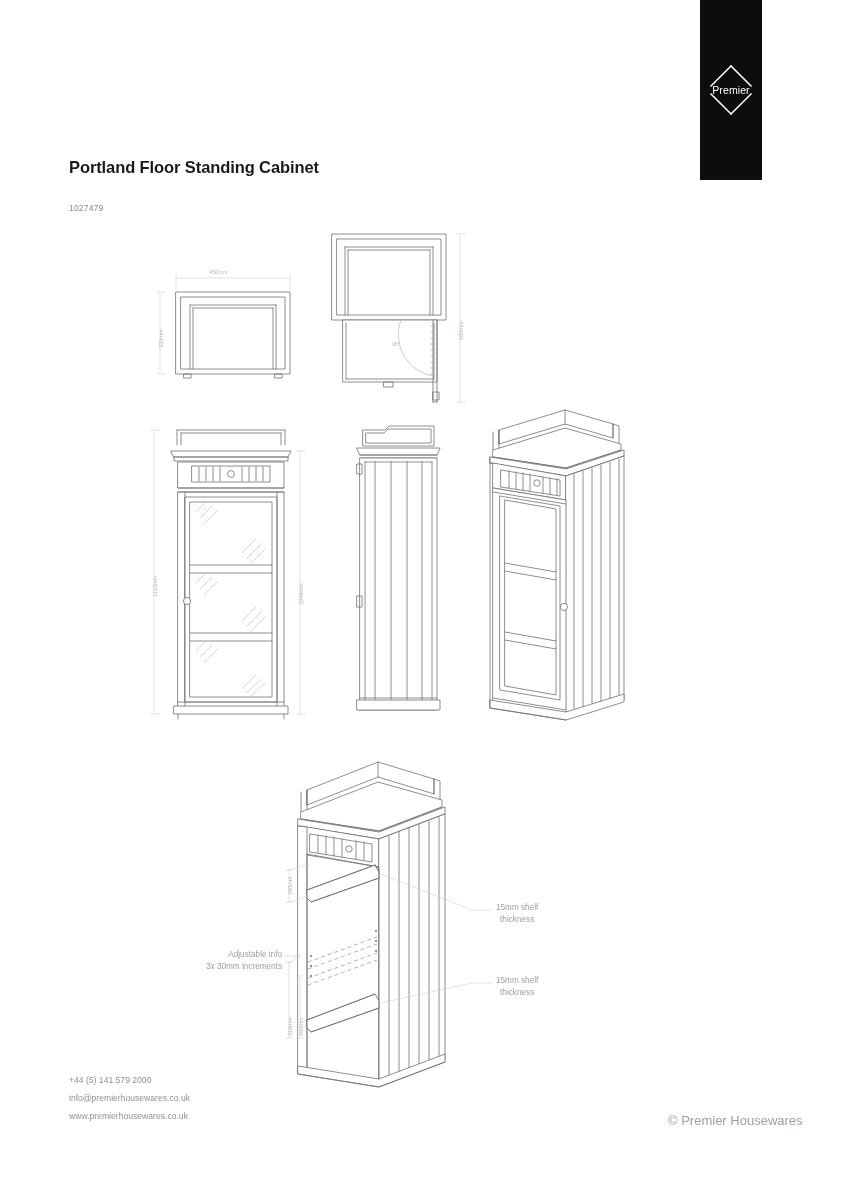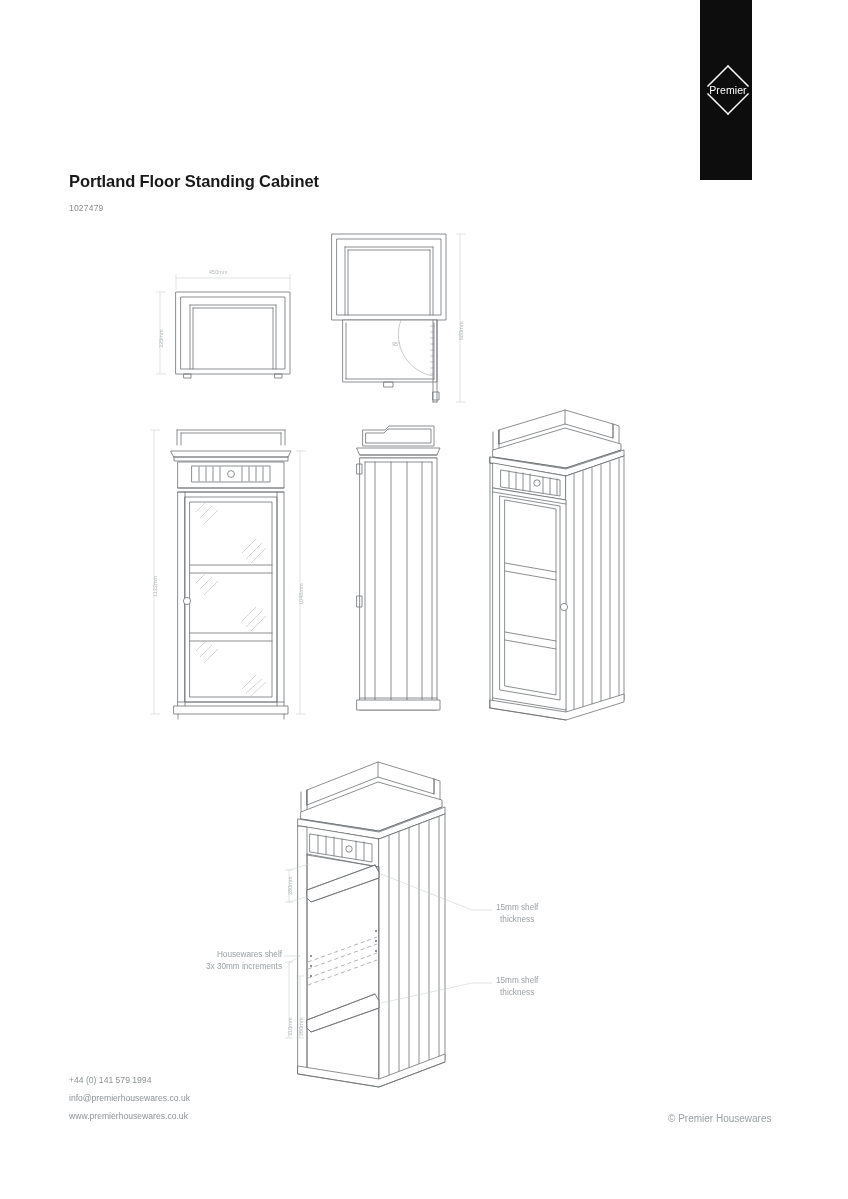--- a/index.html
+++ b/index.html
@@ -12,21 +12,21 @@
   #page {
     position: relative;
     width: 848px; height: 1199px;
     background: #fff;
   }
 
   
   .logo-banner {
     position: absolute;
     left: 700px; top: 0;
-    width: 52px; height: 180px;
+    width: 62px; height: 180px;
     background: #0d0d0d;
     display: flex;
     align-items: center;
     justify-content: center;
   }
   .logo-mark { position: relative; width: 56px; height: 64px; }
   .logo-mark svg { position: absolute; left: 0; top: 0; }
   .logo-word {
     position: absolute;
     left: 0; top: 50%;
@@ -34,21 +34,21 @@
     width: 56px;
     text-align: center;
     color: #ffffff;
     font-size: 10.5px;
     letter-spacing: .1px;
     font-family: "Liberation Sans", sans-serif;
   }
 
   
   .page-title {
-    position: absolute; left: 69px; top: 172px;
+    position: absolute; left: 69px; top: 158px;
     font-size: 16.5px; font-weight: bold; color: #1a1a1a;
     letter-spacing: -0.1px;
   }
   .product-code {
     position: absolute; left: 69px; top: 203px;
     font-size: 8.5px; color: #8a8a8a; letter-spacing: .2px;
   }
 
   
   #drawings {
@@ -90,21 +90,21 @@
   .callout.leftal { text-align: right; }
 
   
   .footer-contact {
     position: absolute; left: 69px; top: 1071px;
     font-size: 8.6px; color: #8d9295; line-height: 2.1;
   }
   .footer-contact div { white-space: nowrap; }
   .footer-copy {
     position: absolute; left: 668px; top: 1113px;
-    font-size: 10px; color: #9aa0a3; white-space: nowrap;
+    font-size: 13px; color: #9aa0a3; white-space: nowrap;
   }
 </style>
 </head>
 <body>
 
 <div id="page">
 
   <div class="logo-banner">
     <div class="logo-mark">
       <svg width="56" height="64" viewBox="0 0 56 64">
@@ -449,25 +449,25 @@
   <div>
     <div class="callout right" style="left:496px; top:902px;">
       <div>15mm shelf</div>
       <div>thickness</div>
     </div>
     <div class="callout right" style="left:496px; top:975px;">
       <div>15mm shelf</div>
       <div>thickness</div>
     </div>
     <div class="callout leftal" style="left:130px; top:949px; width:152px;">
-      <div>Housewares shelf</div>
+      <div>Adjustable info</div>
       <div>3x 30mm increments</div>
     </div>
   </div>
 
   <div class="footer-contact">
-    <div>+44 (0) 141 579 1994</div>
+    <div>+44 (5) 141 579 2000</div>
     <div>info@premierhousewares.co.uk</div>
     <div>www.premierhousewares.co.uk</div>
   </div>
   <div class="footer-copy">© Premier Housewares</div>
 
 </div>
 
 </body></html>

